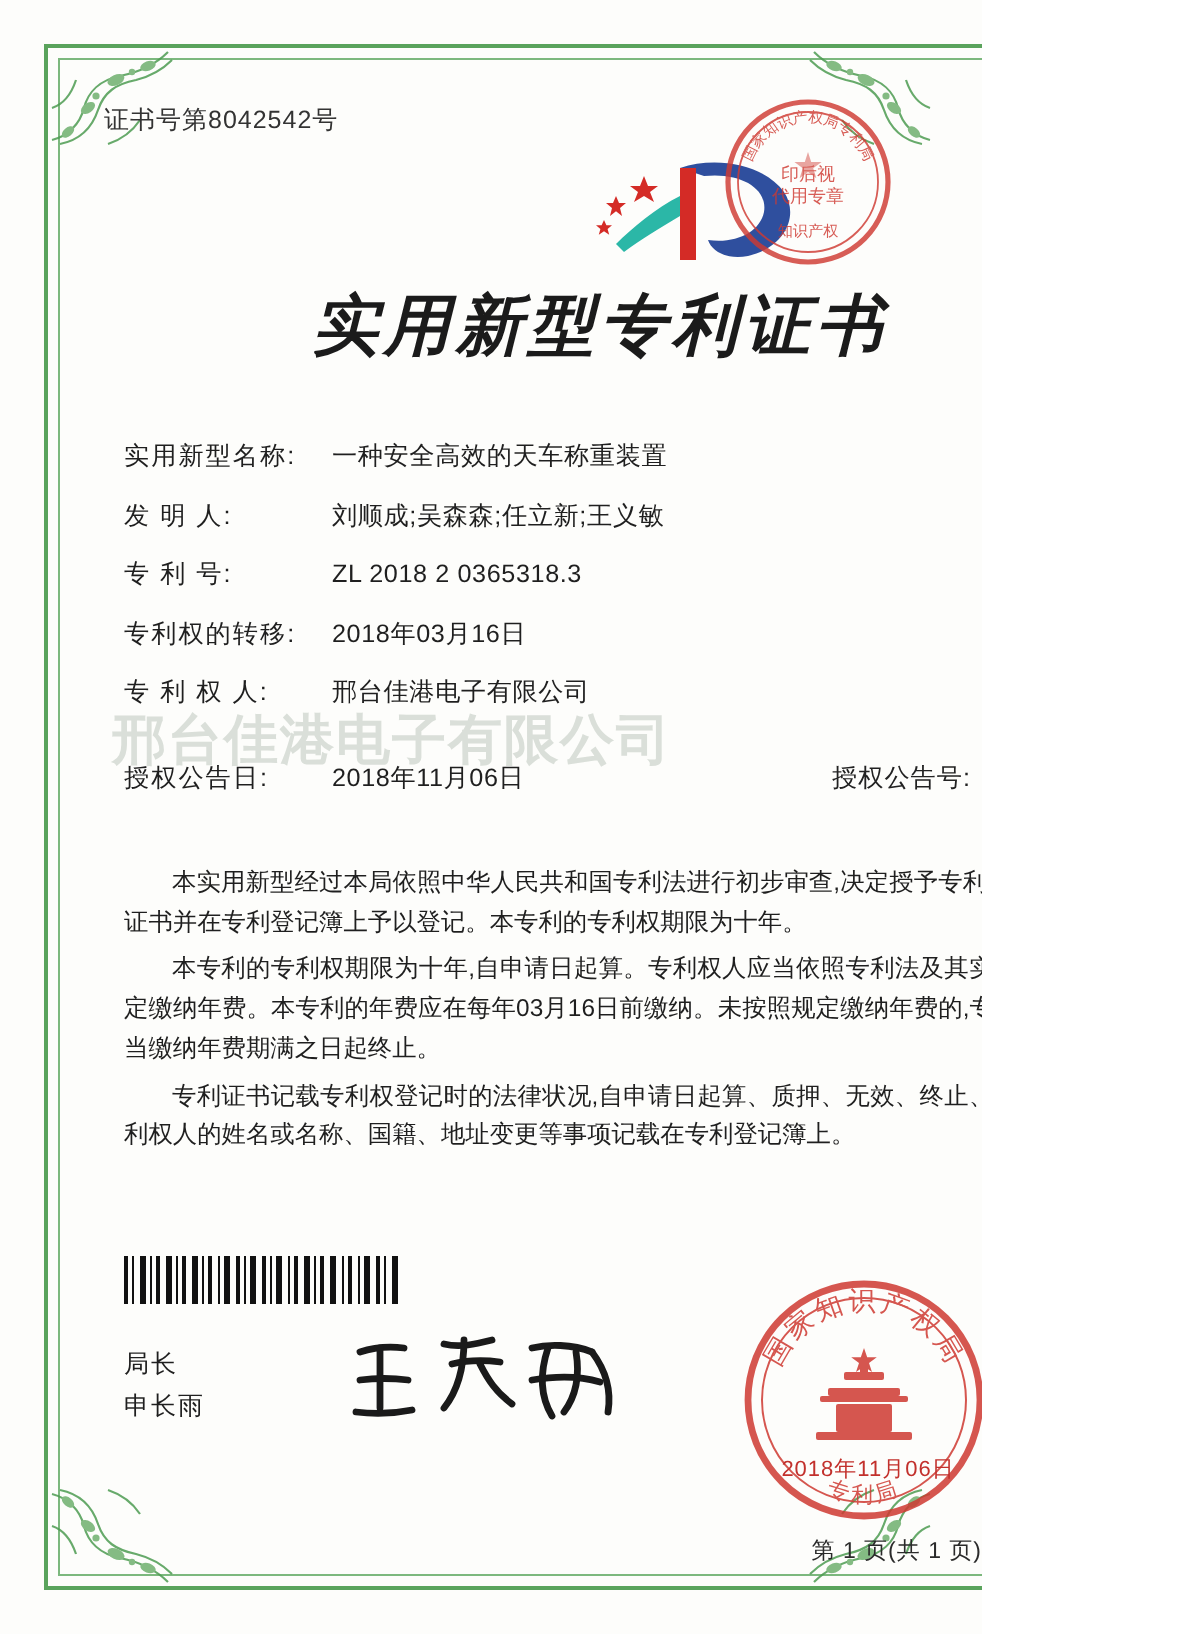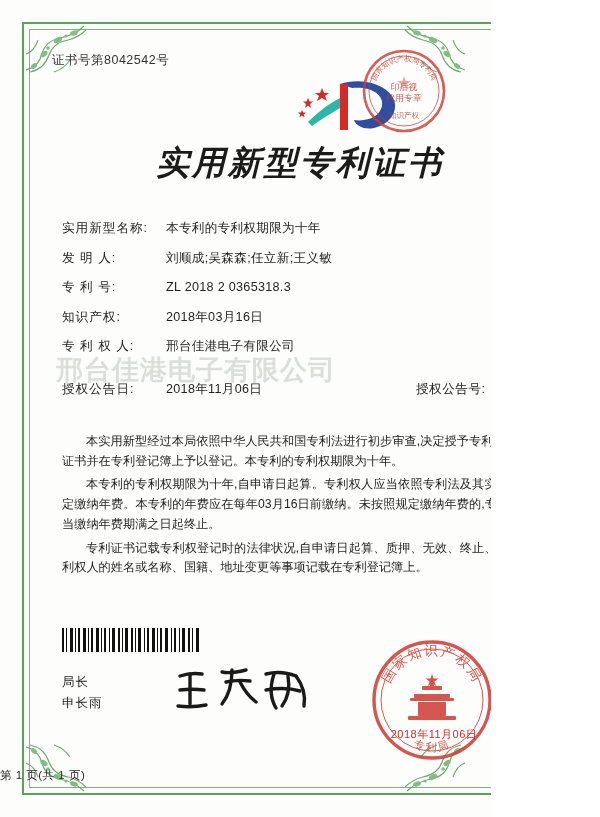--- a/index.html
+++ b/index.html
@@ -190,21 +190,21 @@
     text-align: center;
     font-size: 11px;
     color: #c2302c;
     letter-spacing: .5px;
   }
 
   .page-footer {
     position: absolute;
     left: 0; right: 0;
     top: 768px;
-    text-align: left;
+    text-align: right;
     font-size: 11.5px;
     color: #2a2a2a;
     letter-spacing: .5px;
   }
 </style>
 </head>
 <body>
 
 <div class="page">
 
@@ -300,35 +300,35 @@
         </g>
       </svg>
     </div>
 
     <div class="title">实用新型专利证书</div>
 
     <div class="fields">
 
       <div class="field-row">
         <div class="field-label">实用新型名称:</div>
-        <div class="field-value">本专利的专利权期限为十年</div>
+        <div class="field-value">一种安全高效的天车称重装置</div>
       </div>
 
       <div class="field-row">
         <div class="field-label">发 明 人:</div>
         <div class="field-value">刘顺成;吴森森;任立新;王义敏</div>
       </div>
 
       <div class="field-row">
         <div class="field-label">专 利 号:</div>
         <div class="field-value">ZL 2018 2 0365318.3</div>
       </div>
 
       <div class="field-row">
-        <div class="field-label">知识产权:</div>
+        <div class="field-label">专利权的转移:</div>
         <div class="field-value">2018年03月16日</div>
       </div>
 
       <div class="field-row">
         <div class="field-label">专 利 权 人:</div>
         <div class="field-value">邢台佳港电子有限公司</div>
       </div>
 
 
       <div class="field-row two-col">

